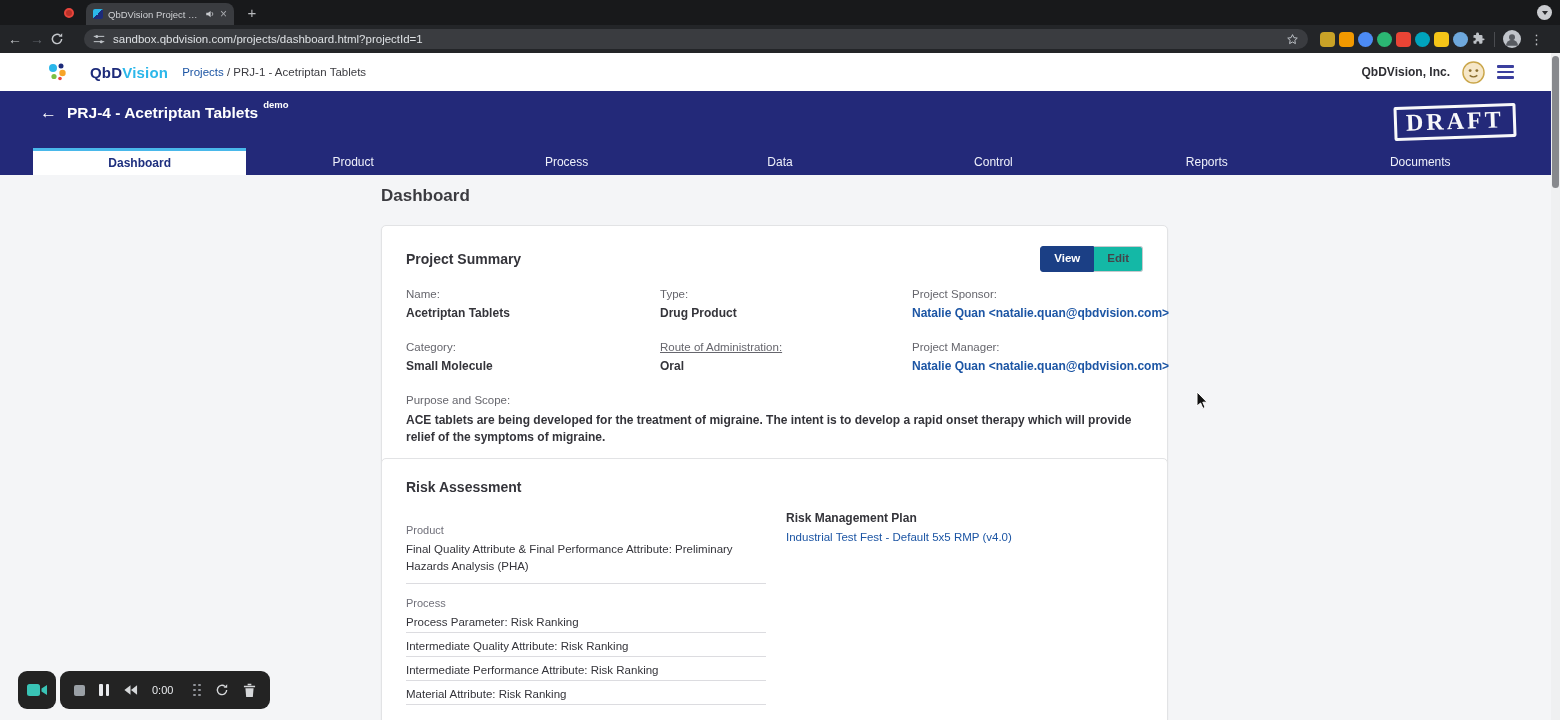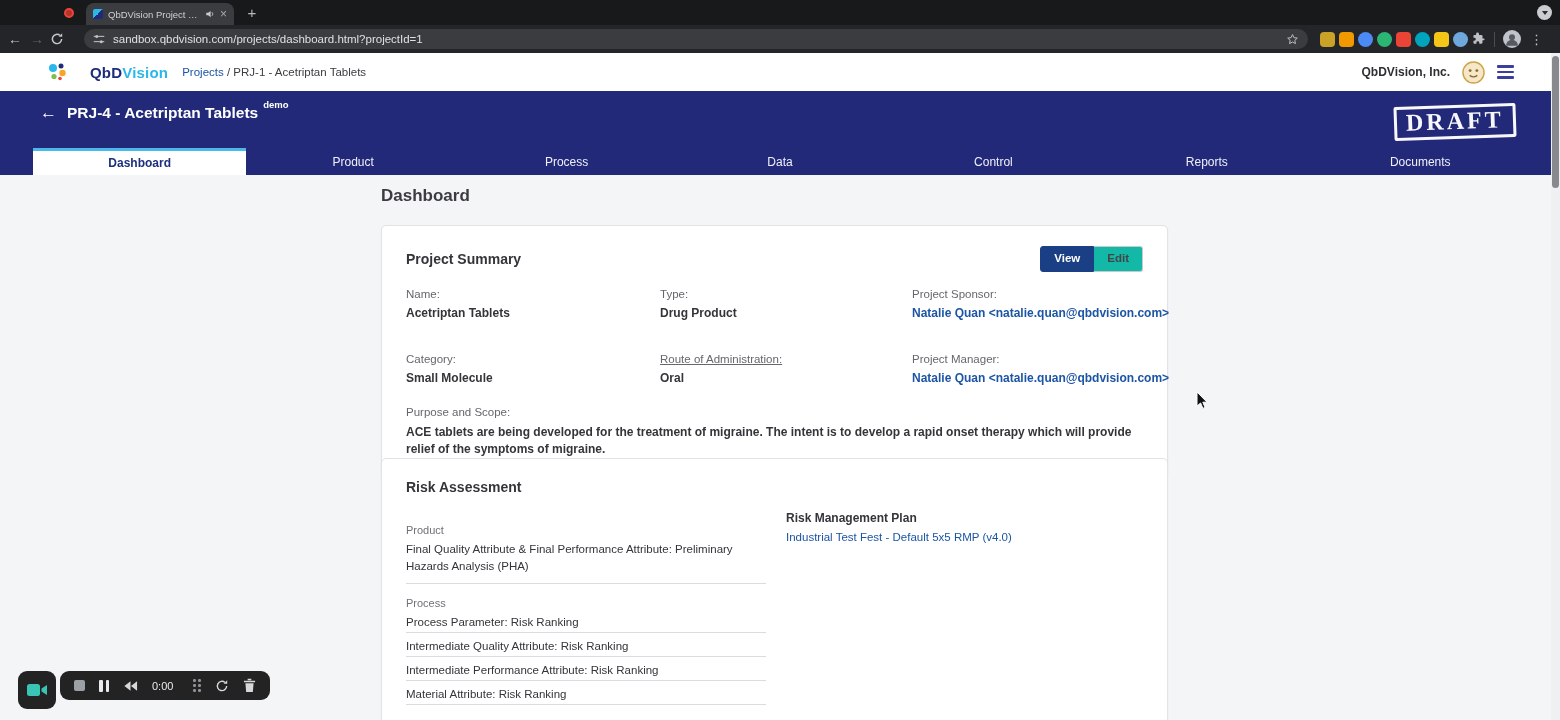--- a/index.html
+++ b/index.html
@@ -76,21 +76,21 @@
           border-radius:5px; box-shadow:0 1px 2px rgba(0,0,0,.05); padding:20px 24px 18px; }
   #summary-card { top:50px; }
   #risk-card { top:283px; height:300px; }
   .card-title { font-size:14px; font-weight:bold; color:#34343a; }
   .card-head { display:flex; align-items:center; justify-content:space-between; }
   .btn-group { display:flex; }
   .btn { font-size:11.5px; font-weight:bold; padding:6px 13px; line-height:1; cursor:pointer; }
   .btn-view { background:#1b3f85; color:#fff; border:1px solid #1b3f85; border-radius:3px 0 0 3px; }
   .btn-edit { background:#14b8a6; color:#44444a; border:1px solid #c8c9cd; border-left:none;
               border-radius:0 3px 3px 0; }
-  .fields { display:grid; grid-template-columns:254px 252px 1fr; row-gap:33px; margin-top:16px; }
+  .fields { display:grid; grid-template-columns:254px 252px 1fr; row-gap:21px; margin-top:16px; }
   .flabel { font-size:11.5px; color:#66666d; }
   .flabel.u { text-decoration:underline; }
   .fvalue { font-size:12px; font-weight:bold; color:#34343a; margin-top:6px; white-space:nowrap; }
   .fvalue.link, a.plain-link { color:#1c55a4; text-decoration:none; }
   .purpose { margin-top:21px; }
   .purpose .fvalue { white-space:normal; line-height:1.45; max-width:735px; }
 
   .risk-cols { display:flex; margin-top:16px; }
   .risk-left { width:360px; }
   .risk-type-heading, .rmp-heading { font-size:12px; font-weight:bold; color:#34343a; }
@@ -104,21 +104,21 @@
 
   
   #scrollbar { position:absolute; right:0; top:53px; width:9px; height:667px; background:#eff0f1; }
   #scroll-thumb { position:absolute; left:1px; top:3px; width:7px; height:132px; background:#87898d;
                   border-radius:4px; }
 
   
   #recorder { position:absolute; left:18px; top:671px; display:flex; gap:4px; }
   .rec-cam { width:38px; height:38px; background:#232323; border-radius:9px; display:flex;
              align-items:center; justify-content:center; }
-  .rec-pill { height:29px; background:#232323; border-radius:9px; display:flex; align-items:center;
+  .rec-pill { height:38px; background:#232323; border-radius:9px; display:flex; align-items:center;
               padding:0 14px; gap:14px; }
   .stop-sq { width:11px; height:11px; background:#9aa0a6; border-radius:2px; }
   .pause { display:flex; gap:3px; }
   .pause span { width:3.5px; height:12px; background:#e8eaed; border-radius:1px; }
   .rec-time { font-size:11px; color:#e8eaed; }
   .grip { display:grid; grid-template-columns:repeat(2,3px); grid-auto-rows:3px; gap:2px;
           margin-left:6px; }
   .grip i { width:2.5px; height:2.5px; background:#909399; border-radius:50%; }
 
   

